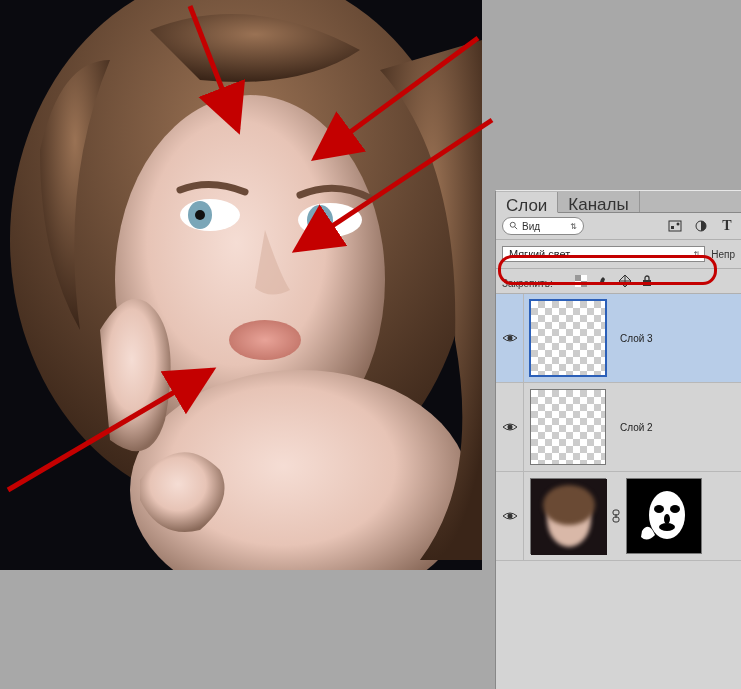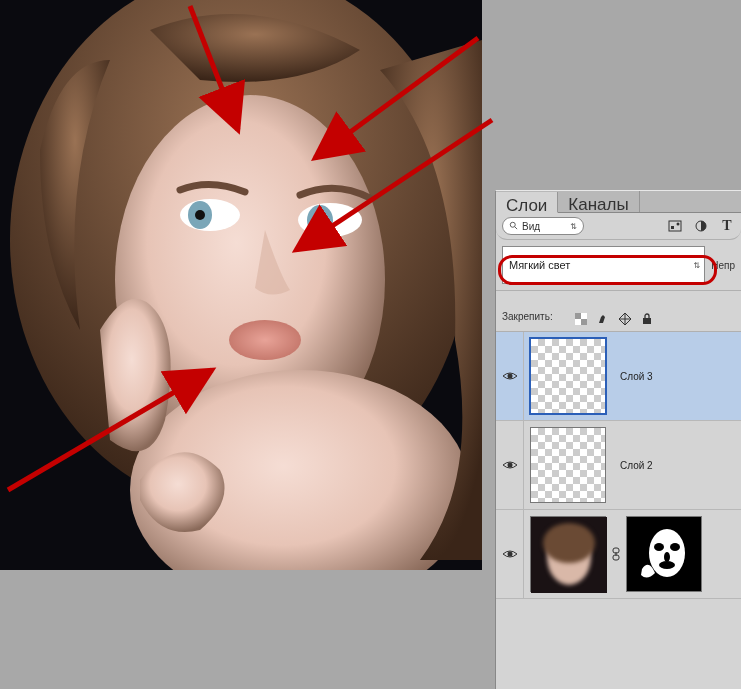--- a/index.html
+++ b/index.html
@@ -52,21 +52,20 @@
     border-bottom: 1px solid #d4d4d4;
     position: relative;
     top: 1px;
   }
   .search-row {
     display: flex;
     align-items: center;
     padding: 4px 6px;
     gap: 16px;
     border-bottom: 1px solid #b0b0b0;
-    border-radius: 11px;
   }
   .search-field {
     flex: 0 0 auto;
     display: flex;
     align-items: center;
     background: #fff;
     border: 1px solid #8a8a8a;
     border-radius: 9px;
     height: 18px;
     width: 82px;
@@ -80,47 +79,46 @@
   .mini-icon { width:16px; height:16px; display:flex; align-items:center; justify-content:center; color:#333; }
   .blend-row {
     padding: 6px 6px 6px 6px;
     display:flex; align-items:center; gap:6px;
     border-bottom: 1px solid #b0b0b0;
   }
   .blend-select {
     flex:1;
     background:#fff;
     border:1px solid #8a8a8a;
-    height:38px;
+    height:16px;
     display:flex;
     align-items:center;
     justify-content:space-between;
     padding:0 4px 0 6px;
     font-size:11px;
     position:relative;
   }
   .blend-highlight {
     position:absolute;
     top: 42px;
     left: 2px;
     right: 24px;
     height: 30px;
     border: 3px solid #c40000;
     border-radius: 14px;
     pointer-events:none;
   }
   .lock-row {
     display:flex;
-    align-items:flex-start;
+    align-items:flex-end;
     gap:20px;
     padding:4px 6px;
     border-bottom:1px solid #b0b0b0;
     font-size:10px;
     color:#333;
-    margin-top:16px;
   }
   .lock-icons { display:flex; gap:6px; }
   .layers {
     flex:1;
     overflow:hidden;
     background:#d4d4d4;
   }
   .layer-row {
     display:flex;
     align-items:center;

